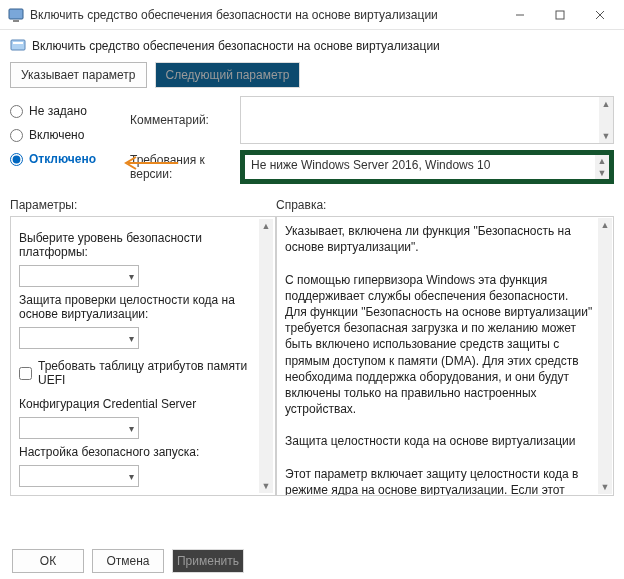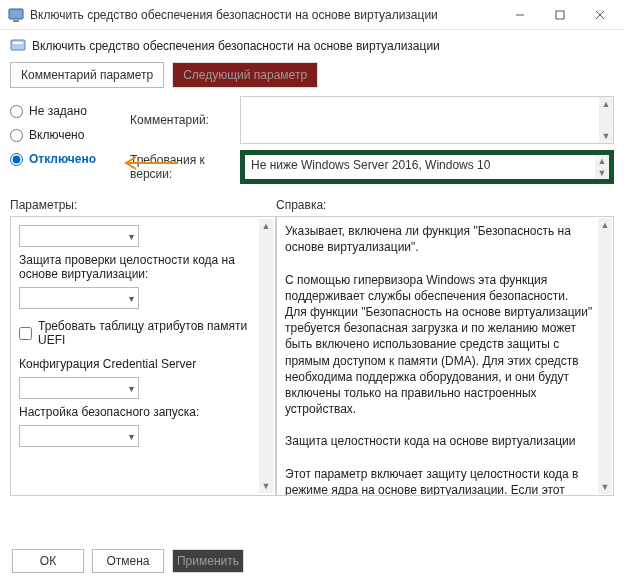--- a/index.html
+++ b/index.html
@@ -41,21 +41,21 @@
   }
   .heading .hicon { width:16px; height:16px; margin-right:6px; display:inline-flex; align-items:center; justify-content:center;}
   .navrow { display:flex; gap:8px; padding: 2px 0 8px 0; }
   .navbtn {
     border: 1px solid #b8b8b8;
     background: #fdfdfd;
     padding: 5px 10px;
     font-size: 12px;
     color: #333;
   }
-  .navbtn.disabled { color: #9a9a9a; border-color:#dcdcdc; background:#7f1d1d; }
+  .navbtn.disabled { color: #9a9a9a; border-color:#dcdcdc; background:#0c4a6e; }
   .radiozone { display:flex; position:relative; }
   .radios { width: 120px; padding-top:4px; }
   .radio-item { display:flex; align-items:center; margin: 4px 0 10px 0; font-size:12px; }
   .radio-item input { margin:0 6px 0 0; accent-color:#0067c0; }
   .radio-item.selected { color:#0067c0; font-weight:600; }
   .arrow {
     position:absolute;
     left: 112px; top: 60px;
     width: 56px; height: 14px;
   }
@@ -178,21 +178,21 @@
     <span class="hicon">
       <svg width="16" height="16" viewBox="0 0 16 16">
           <rect x="1" y="2" width="14" height="10" rx="1" fill="#aed1f2" stroke="#5b86b7"></rect>
           <rect x="3" y="4" width="10" height="2" fill="#fff"></rect>
         </svg>
     </span>
     <span>Включить средство обеспечения безопасности на основе виртуализации</span>
   </div>
 
   <div class="navrow">
-    <div class="navbtn">Комментарий параметр</div>
+    <div class="navbtn">Указывает параметр</div>
     <div class="navbtn disabled">Следующий параметр</div>
   </div>
 
   <div class="radiozone">
     <div class="radios">
       <label class="radio-item">
         <input type="radio" name="state" style="">
         <span>Не задано</span>
       </label>
       <label class="radio-item">
@@ -232,20 +232,21 @@
           </div>
         </div>
       </div>
     </div>
   </div>
 
   <div class="cols">
     <div>
       <div class="colhdr">Параметры:</div>
       <div class="leftpanel">
+        <div class="paramlabel">Выберите уровень безопасности платформы:</div>
         <div class="dropdown">
             <span class="dd-arrow">▾</span>
           </div>
 
         <div class="paramlabel">Защита проверки целостности кода на основе виртуализации:</div>
         <div class="dropdown">
             <span class="dd-arrow">▾</span>
           </div>
 
         <label class="checkboxline">

